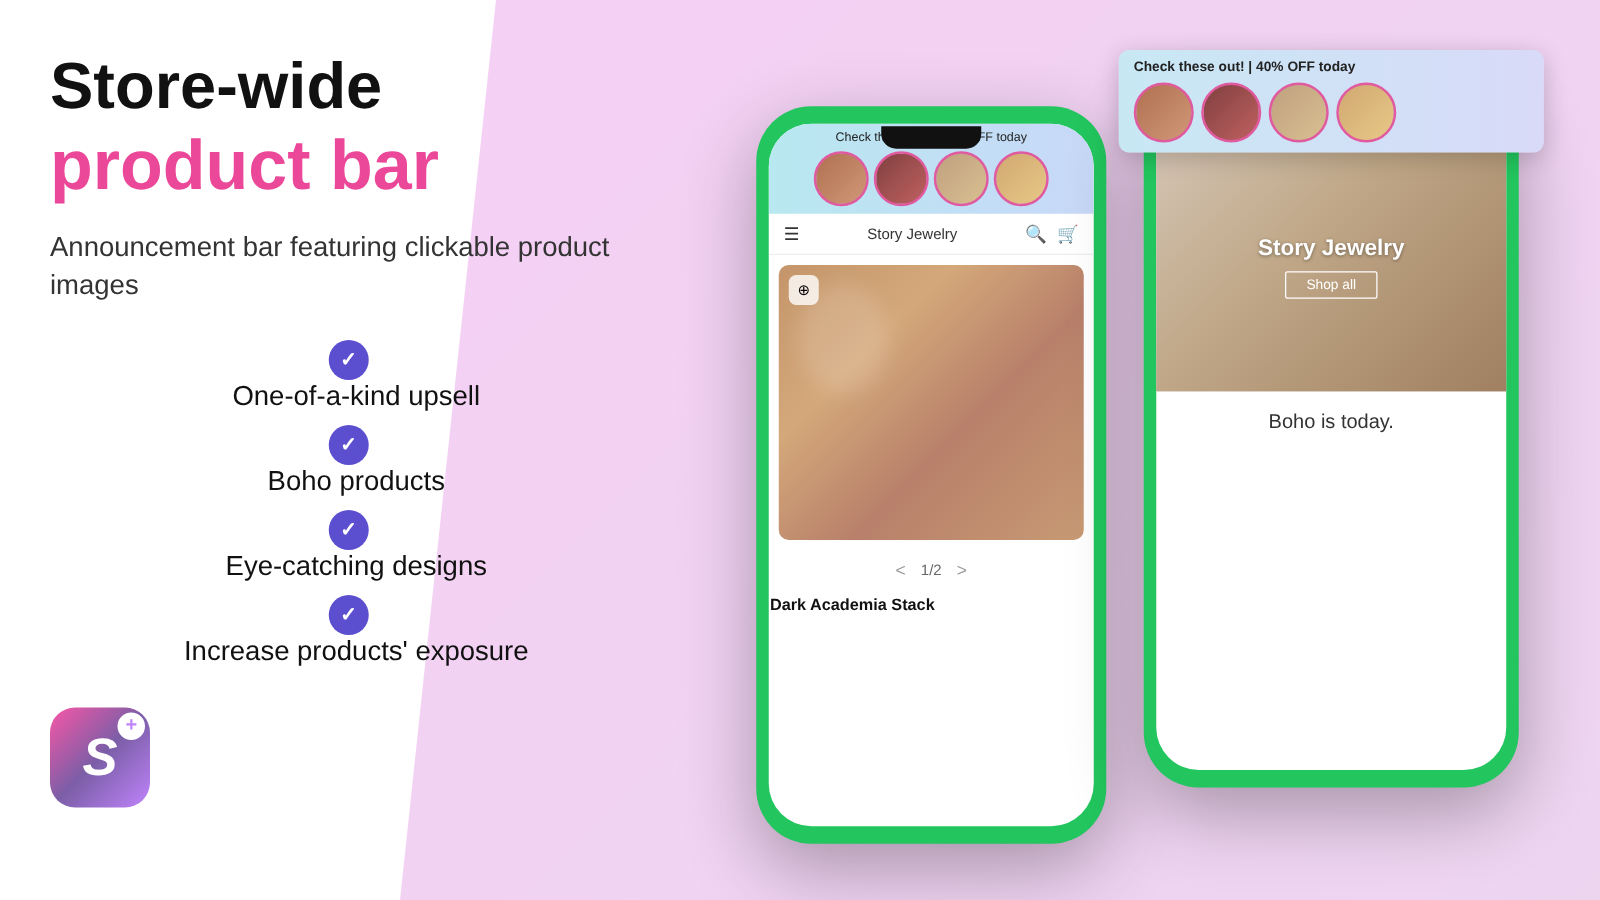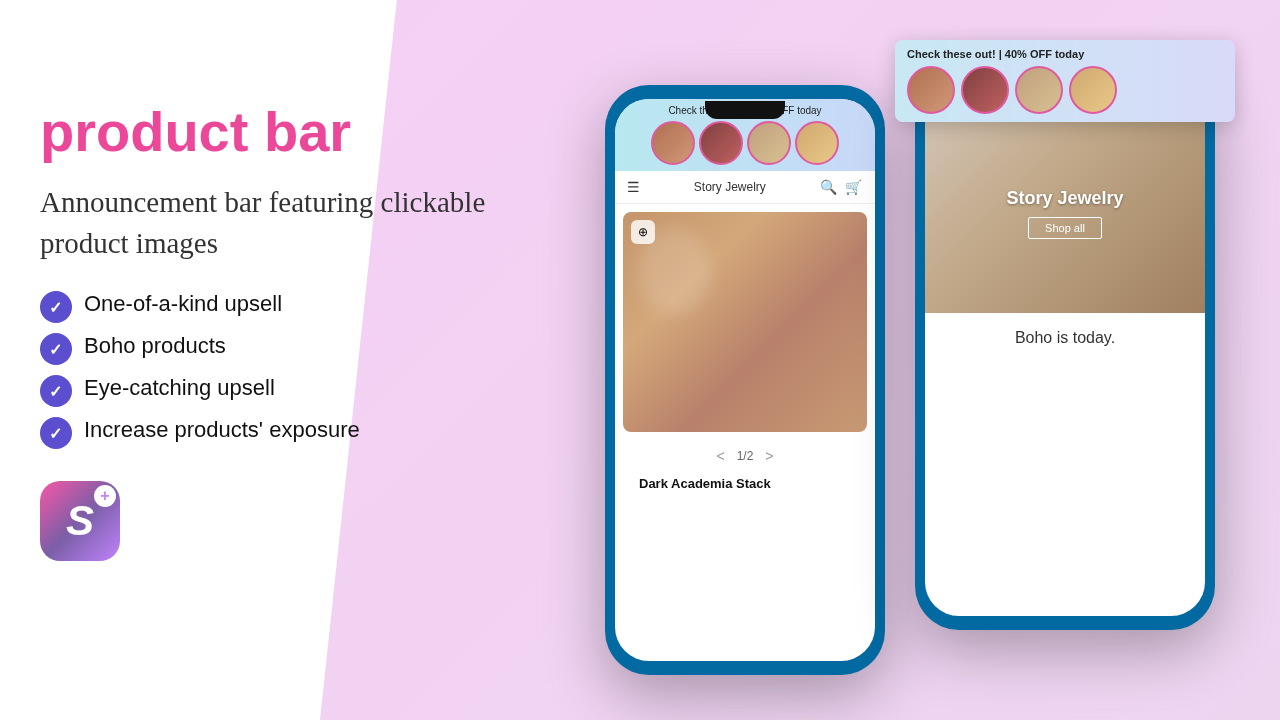--- a/index.html
+++ b/index.html
@@ -50,36 +50,37 @@
       line-height: 1.15;
       color: #111;
       margin-bottom: 18px;
     }
     .heading .purple {
       color: #ec4899;
       font-size: 56px;
     }
 
     .subtitle {
-      font-size: 29px;
+      font-size: 22px;
       color: #333;
       line-height: 1.4;
       margin-bottom: 28px;
-      font-family: Liberation Serif, serif;
     }
 
     .features-list {
       list-style: none;
       margin-bottom: 32px;
     }
     .features-list li {
       display: flex;
+      align-items: center;
       font-size: 22px;
       color: #111;
       margin-bottom: 10px;
+      flex-direction: column;
     }
     .check-icon {
       width: 32px;
       height: 32px;
       border-radius: 50%;
       background: #5b4fcf;
       display: inline-flex;
       align-items: center;
       justify-content: center;
       margin-right: 12px;
@@ -130,21 +131,21 @@
       display: flex;
       align-items: center;
       justify-content: center;
       padding: 20px 20px 20px 0;
       gap: 30px;
       position: relative;
     }
 
     
     .phone {
-      background: #0369a1;
+      background: #22c55e;
       border-radius: 44px;
       position: relative;
       box-shadow: 0 20px 60px rgba(0,0,0,0.3);
     }
 
     
     .phone-1 {
       width: 280px;
       height: 590px;
       margin-top: 40px;
@@ -280,21 +281,21 @@
       font-size: 12px;
       color: #666;
     }
     .pagination-arrow {
       font-size: 14px;
       color: #999;
     }
     .product-title {
       font-size: 13px;
       font-weight: 600;
-      padding: 4px 24px;
+      padding: 4px 1px;
       color: #111;
     }
     .phone2-nav {
       display: flex;
       align-items: center;
       justify-content: space-between;
       padding: 6px 12px;
       border-bottom: 1px solid #eee;
     }
     .phone2-hero {
@@ -381,38 +382,38 @@
   </style>
 </head>
 <body>
 
 <div class="bg-shape"></div>
 
 <div class="content">
 
   <div class="left-panel">
     <h1 class="heading">
-      <br>
+      <span>Store-wide</span><br>
       <span class="purple">product bar</span>
     </h1>
 
     <p class="subtitle">Announcement bar featuring clickable product images</p>
 
     <ul class="features-list">
       <li>
         <span class="check-icon"></span>
         <span>One-of-a-kind upsell</span>
       </li>
       <li>
         <span class="check-icon"></span>
         <span>Boho products</span>
       </li>
       <li>
         <span class="check-icon"></span>
-        <span>Eye-catching upsell</span>
+        <span>Eye-catching designs</span>
       </li>
       <li>
         <span class="check-icon"></span>
         <span>Increase products' exposure</span>
       </li>
     </ul>
 
     <div class="app-icon">
       <span class="app-icon-letter">S</span>
       <span class="app-icon-plus">+</span>

